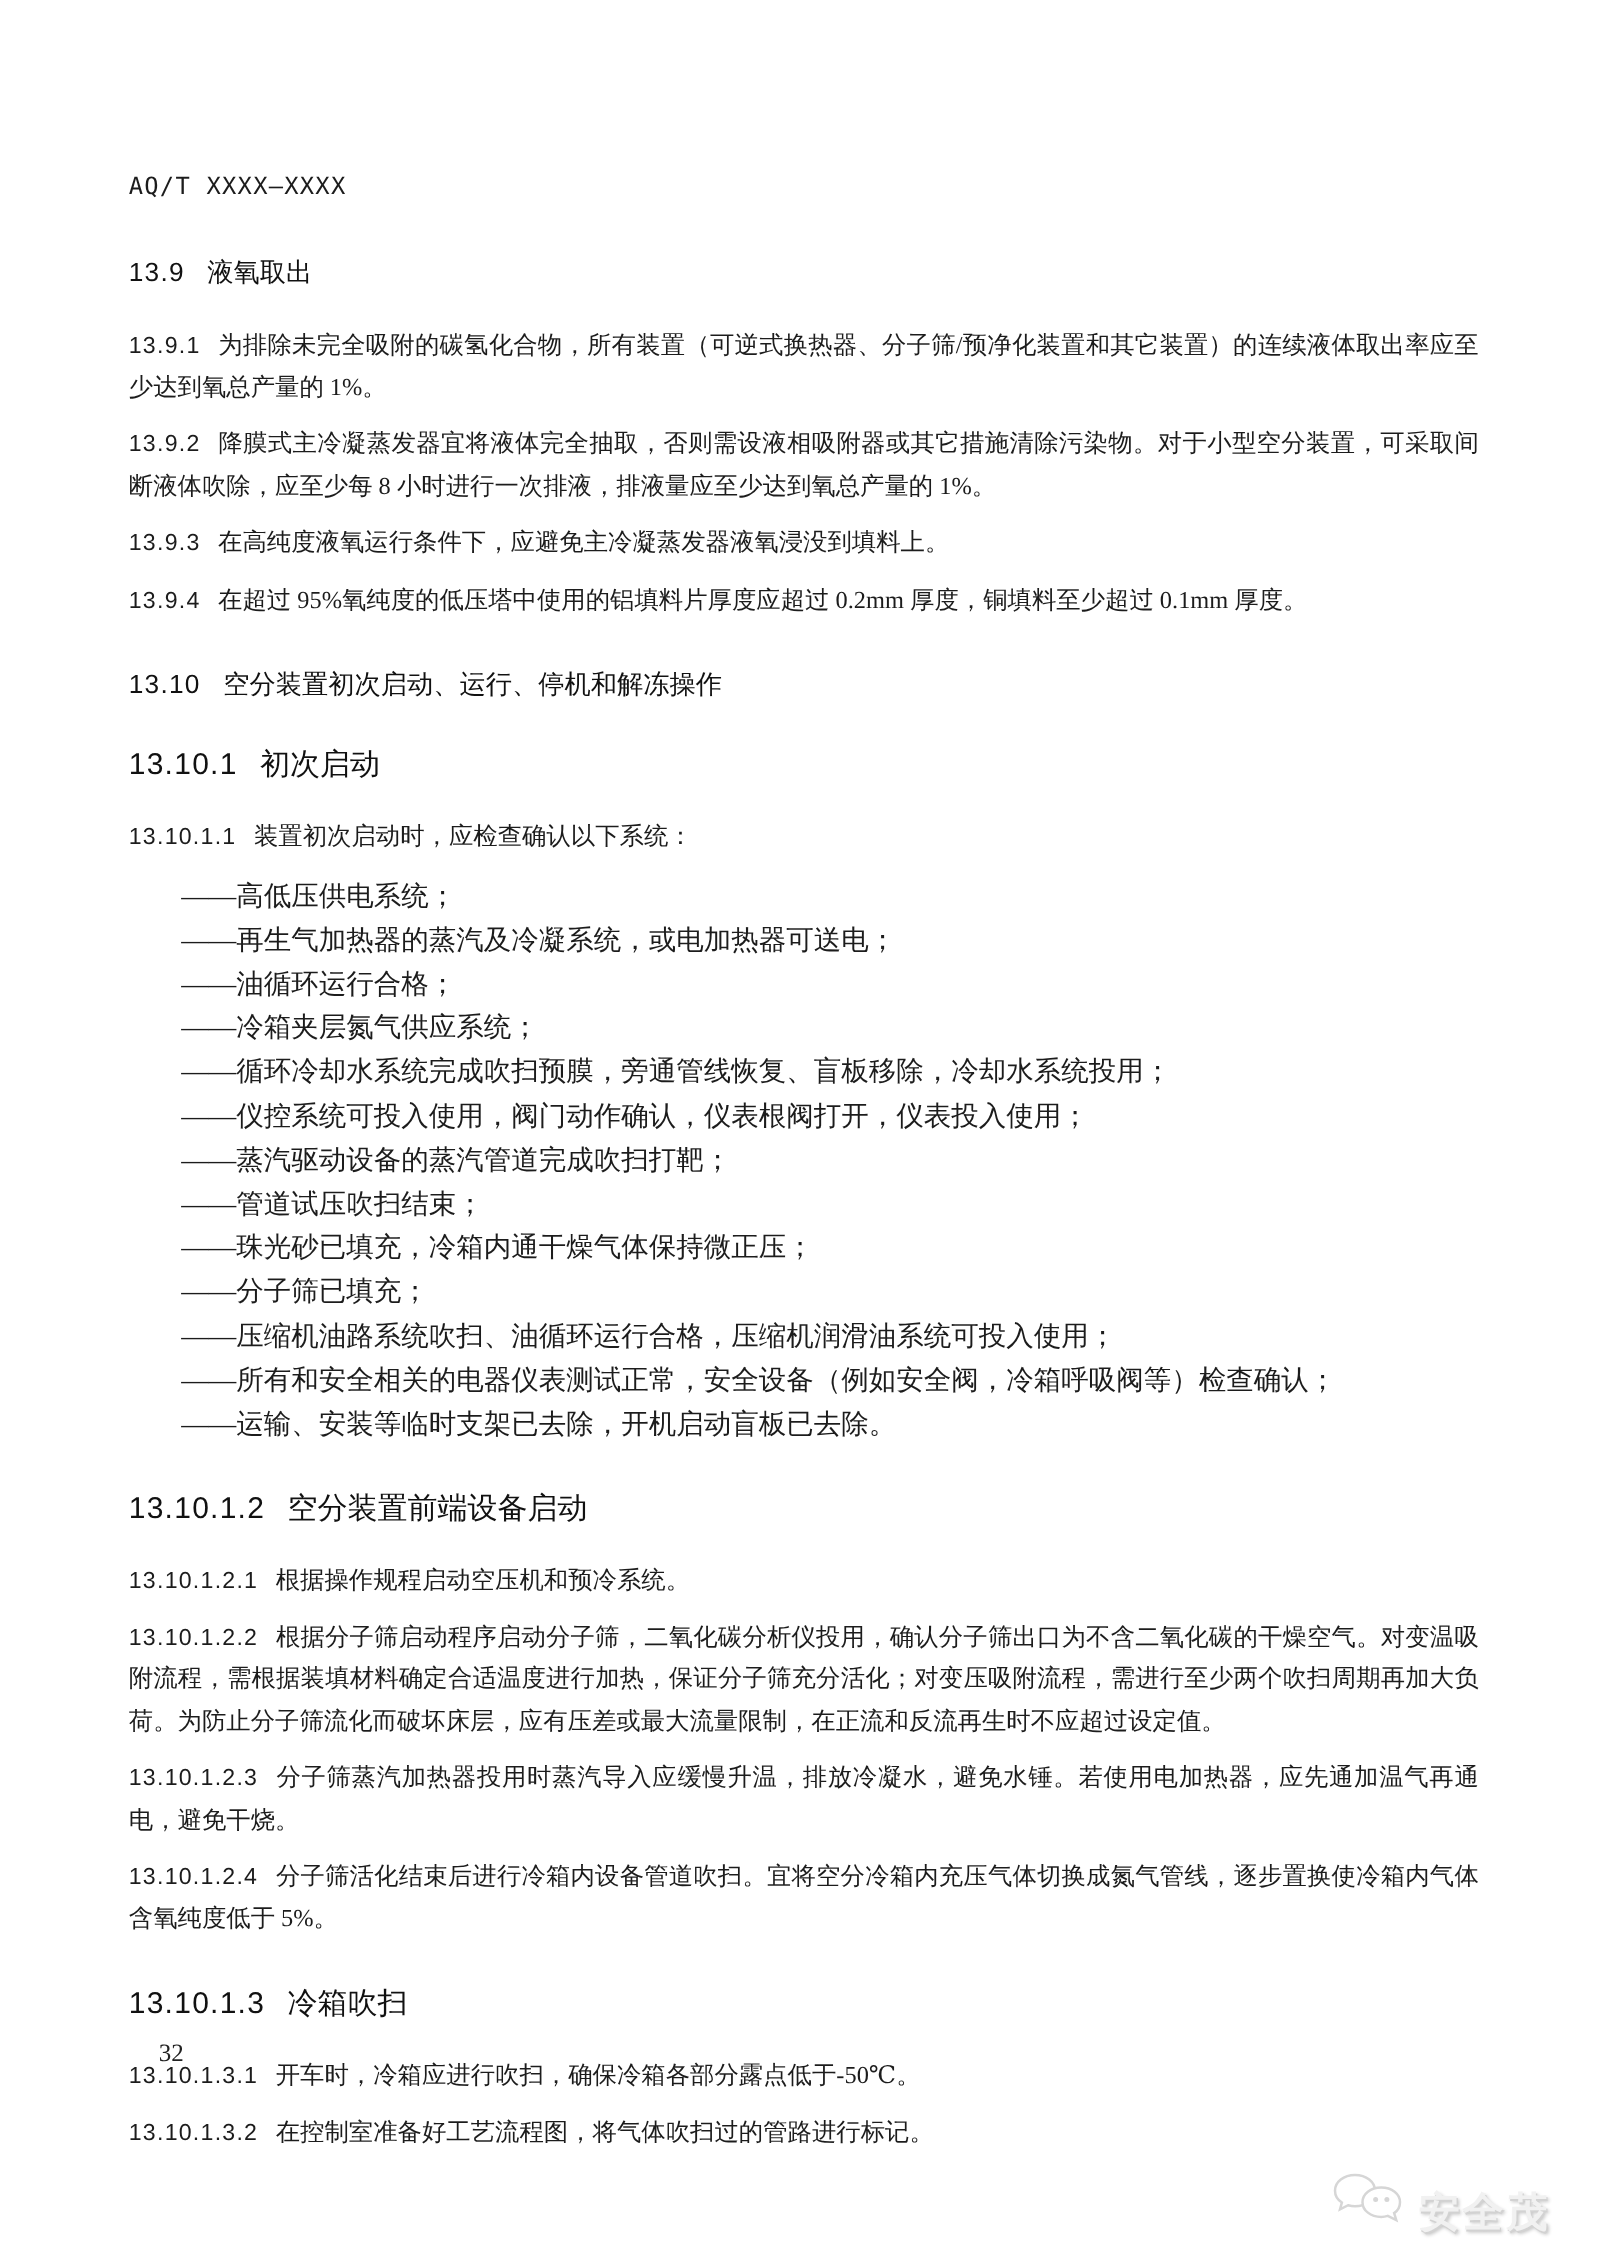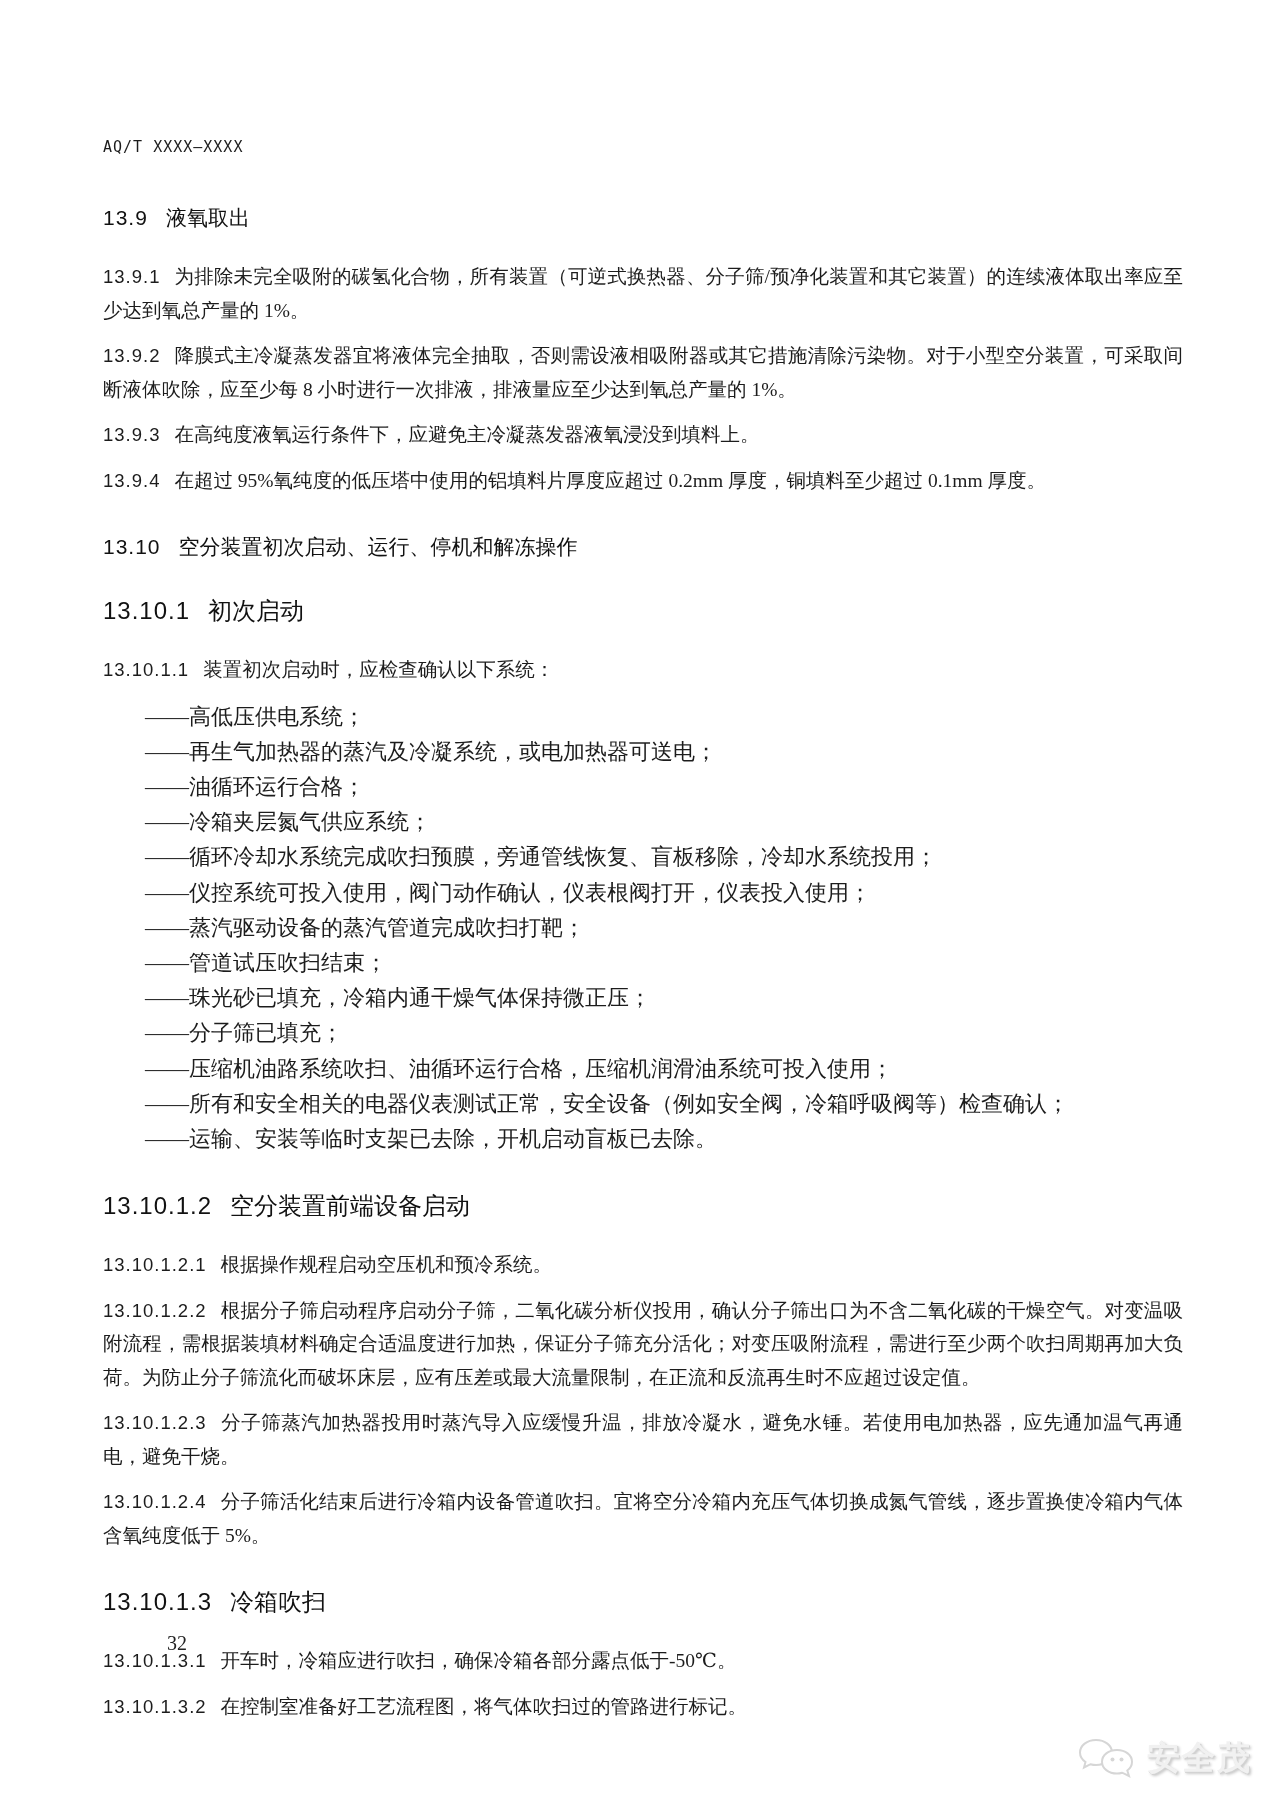--- a/index.html
+++ b/index.html
@@ -10,21 +10,21 @@
     color: #1c1c1c;
     font-family: "Liberation Serif", "DejaVu Serif", serif;
     position: relative;
     overflow: hidden;
   }
   .doc-header {
     position: absolute;
     top: 138px;
     left: 103px;
     font-family: "DejaVu Sans Mono", "Liberation Sans", sans-serif;
-    font-size: 15px;
+    font-size: 19px;
     letter-spacing: 1px;
     color: #1c1c1c;
   }
   .content {
     position: absolute;
     top: 168px;
     left: 103px;
     width: 1080px;
   }
   .h2, .h3 {
@@ -54,28 +54,27 @@
     line-height: 1.60;
     text-align: justify;
   }
   .page-number {
     position: absolute;
     left: 127px;
     top: 1632px;
     font-size: 20px;
     font-family: "Liberation Serif", serif;
     color: #222;
-    margin-left: 40px;
   }
   .watermark {
     position: absolute;
     top: 1736px;
-    right: 28px;
+    right: 40px;
     display: flex;
-    align-items: flex-start;
+    align-items: flex-end;
     gap: 10px;
   }
   .watermark-text {
     font-family: "Liberation Sans", "DejaVu Sans", sans-serif;
     font-weight: bold;
     font-size: 33px;
     letter-spacing: 2px;
     color: #f1f1f1;
     text-shadow: 1px 1px 0 #d2d2d2, 2px 2px 3px #c4c4c4;
   }

